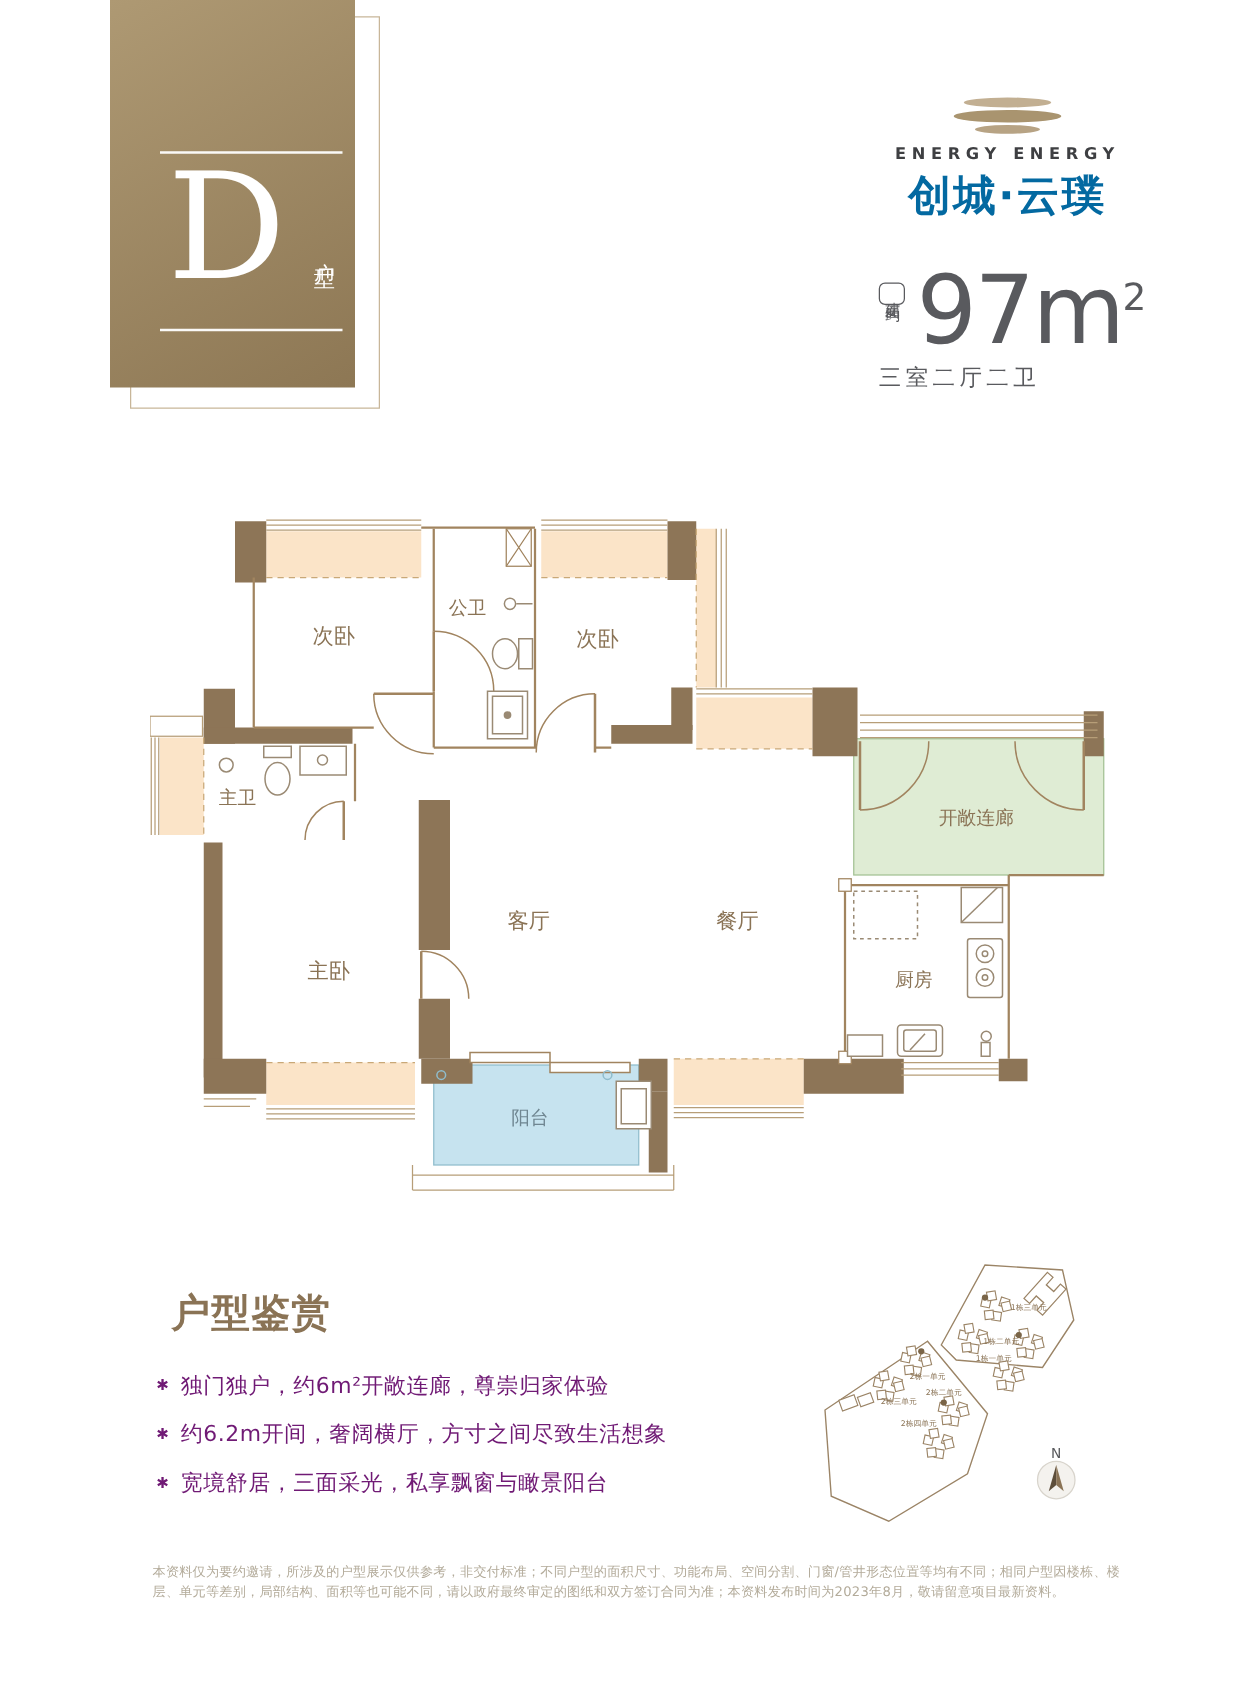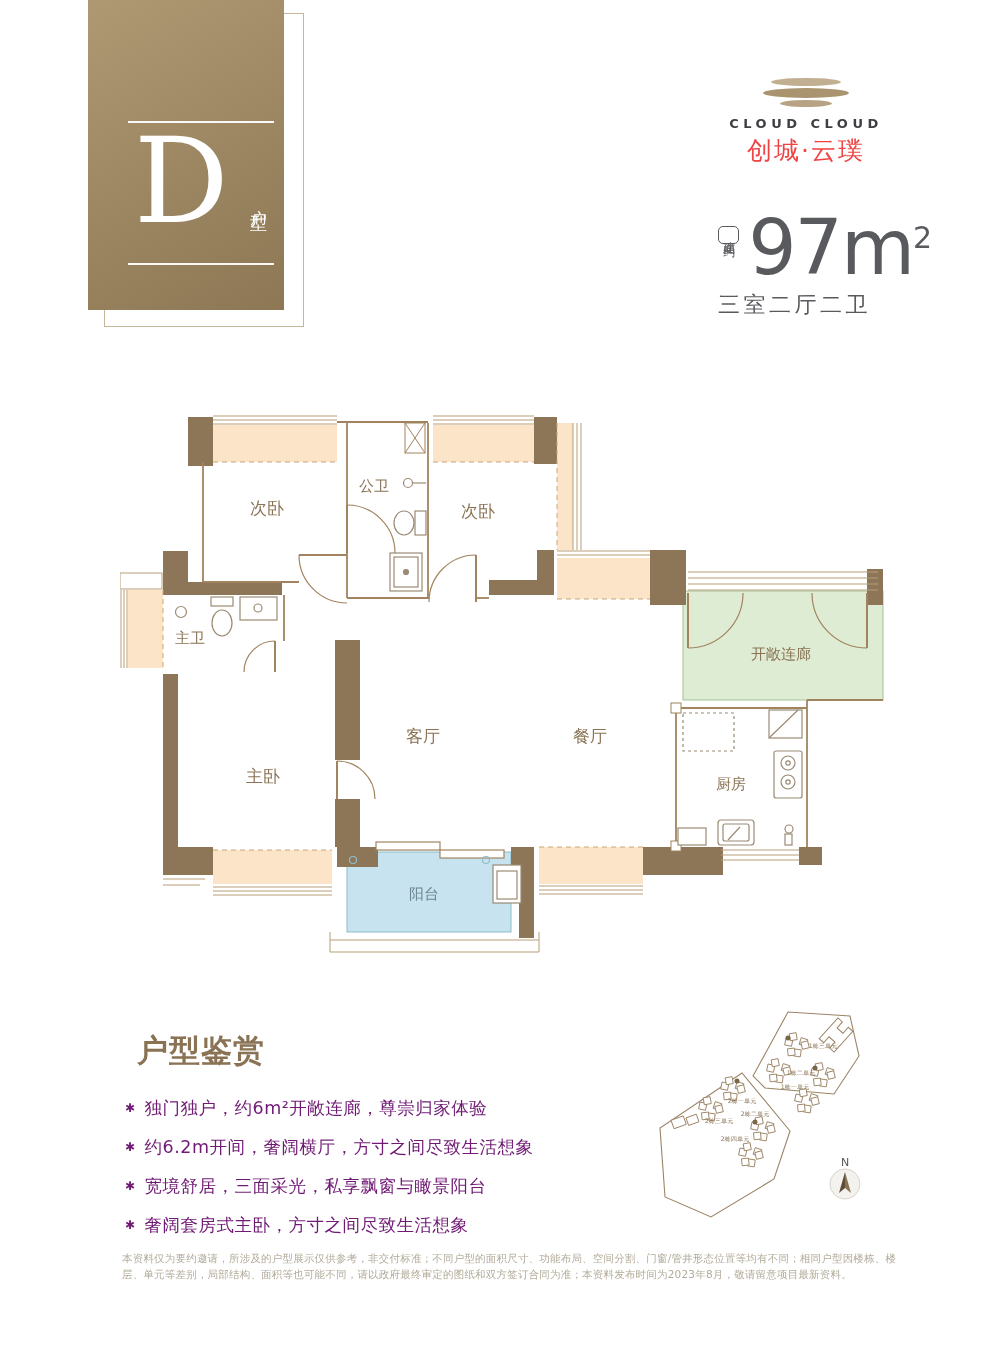--- a/index.html
+++ b/index.html
@@ -19,30 +19,30 @@
     font-family:"DejaVu Serif","Liberation Serif",serif;font-size:118px;line-height:1;}
   .badge .vtext{position:absolute;left:160px;top:196px;color:#fff;font-size:17px;
     writing-mode:vertical-rl;text-orientation:upright;letter-spacing:5px;}
   
   .logo{position:absolute;left:700px;top:78px;width:212px;text-align:center;}
   .logo .e{border-radius:50%;margin:0 auto;}
   .logo .e1{width:70px;height:8px;background:#c2af92;}
   .logo .e2{width:86px;height:10px;background:#a9946f;margin-top:2px;}
   .logo .e3{width:52px;height:7px;background:#b7a384;margin-top:2px;}
   .logo .en{margin-top:9px;font-size:13px;font-weight:600;letter-spacing:4.5px;color:#3e3f42;}
-  .logo .cn{margin-top:3px;font-size:25px;font-weight:400;letter-spacing:2px;color:#ef4444;}
-  
-  .area{position:absolute;left:718px;top:208px;width:205px;}
+  .logo .cn{margin-top:3px;font-size:34px;font-weight:700;letter-spacing:2px;color:#0369a1;}
+  
+  .area{position:absolute;left:703px;top:208px;width:205px;}
   .area .row{display:flex;align-items:flex-start;}
   .area .tag{margin-top:18px;margin-right:9px;border:1.5px solid #595a5e;border-radius:5px;
     padding:5px 3px;font-size:12px;color:#595a5e;writing-mode:vertical-rl;text-orientation:upright;
     letter-spacing:2px;line-height:1.1;}
   .area .val{font-size:76px;line-height:1.05;color:#595a5e;font-weight:500;letter-spacing:-2px;}
   .area .val sup{font-size:30px;font-weight:400;}
-  .area .layout{margin-top:2px;font-size:22px;letter-spacing:3.5px;color:#595a5e;}
+  .area .layout{margin-top:2px;font-size:18px;letter-spacing:3.5px;color:#595a5e;}
   
   .floorplan{position:absolute;left:120px;top:413px;}
   
   .features{position:absolute;left:125px;top:1018px;width:520px;}
   .features h2{margin:12px;font-size:31px;font-weight:700;letter-spacing:1px;color:#8a7355;}
   .features ul{list-style:none;margin:24px 0 0 0;padding:0;}
   .features li{margin:0 0 15px 0;font-size:17.5px;color:#701a75;letter-spacing:.5px;}
   .features li .mk{font-size:12px;margin-right:9px;position:relative;top:-2px;}
   
   .siteplan{position:absolute;left:645px;top:988px;}
@@ -61,21 +61,21 @@
   <div class="vtext">户型</div>
   <div class="rule bottom"></div>
 </div>
 
 <div class="logo">
   <div>
     <div class="e e1"></div>
       <div class="e e2"></div>
       <div class="e e3"></div>
   </div>
-  <div class="en">CLOUD CLOUD</div>
+  <div class="en">ENERGY ENERGY</div>
   <div class="cn">创城·云璞</div>
 </div>
 
 <div class="area">
   <div class="row">
     <span class="tag">建面约</span>
     <span class="val"><span>97</span><span>m</span><sup>2</sup></span>
   </div>
   <div class="layout">三室二厅二卫</div>
 </div>
@@ -243,21 +243,20 @@
   </g>
 </svg>
 </div>
 
 <div class="features">
   <h2>户型鉴赏</h2>
   <ul>
     <li><span class="mk">✱</span><span>独门独户，约6m²开敞连廊，尊崇归家体验</span></li>
     <li><span class="mk">✱</span><span>约6.2m开间，奢阔横厅，方寸之间尽致生活想象</span></li>
     <li><span class="mk">✱</span><span>宽境舒居，三面采光，私享飘窗与瞰景阳台</span></li>
-    <li><span class="mk">✱</span><span>奢阔套房式主卧，方寸之间尽致生活想象</span></li>
   </ul>
 </div>
 
 <div class="siteplan">
 <svg width="320" height="245" viewBox="0 0 320 245">
   <defs>
     <g id="pw" stroke="#9b8466" stroke-width="0.9" fill="#fff">
       <rect x="-10" y="-4" width="7" height="7" transform="rotate(12)"></rect>
       <rect x="-4" y="-11" width="7" height="7" transform="rotate(-10)"></rect>
       <rect x="4" y="-8" width="7" height="7" transform="rotate(18)"></rect>

